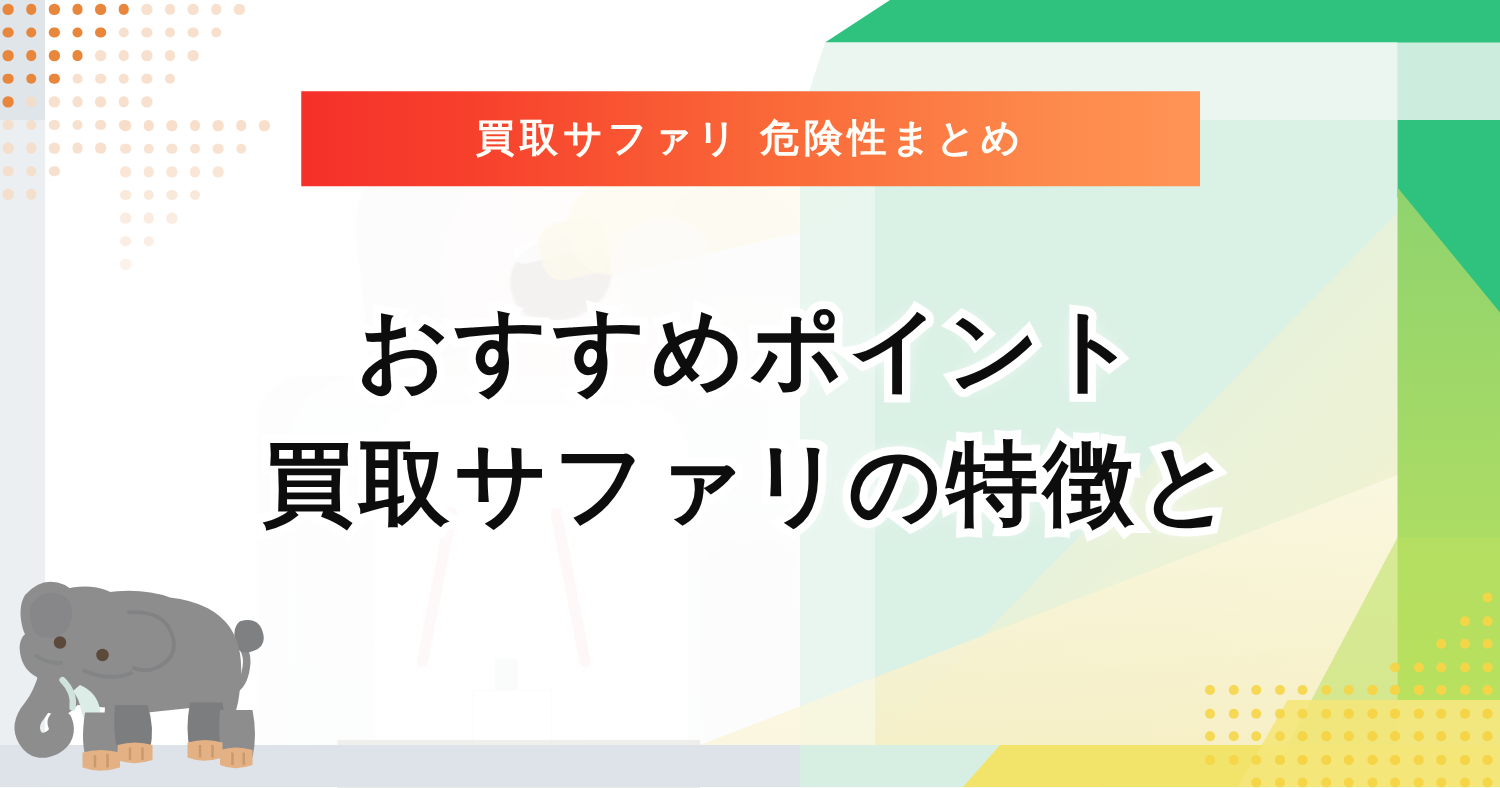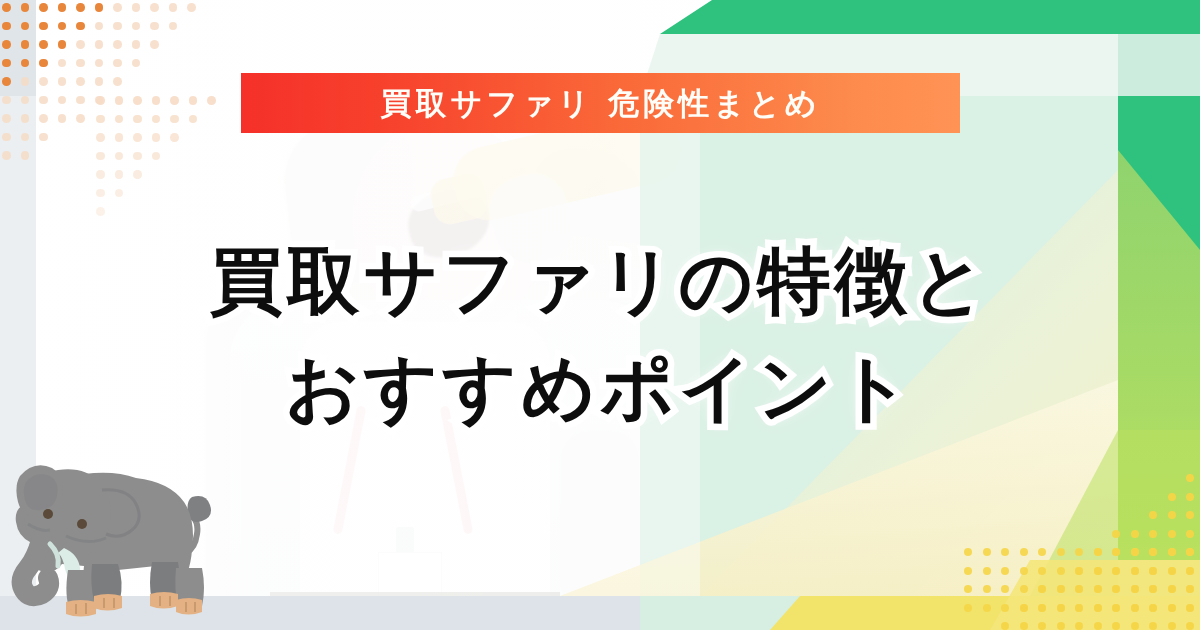--- a/index.html
+++ b/index.html
@@ -74,21 +74,21 @@
 
   
   .dots{position:absolute;}
   .dot{position:absolute;border-radius:50%;}
 
   
   .elephant{position:absolute;left:6px;top:452px;width:215px;height:175px;}
 
   
   .banner{
-    position:absolute;left:241px;top:73px;width:719px;height:60px;
+    position:absolute;left:241px;top:73px;width:719px;height:76px;
     background:linear-gradient(90deg,#f5302a 0%,#f73f2c 18%,#fa6838 52%,#fd8b4d 85%,#ff9355 100%);
     display:flex;align-items:center;justify-content:center;
   }
   .banner-text{
     color:#fffdf8;font-size:31px;font-weight:700;letter-spacing:4px;
     font-family:"DejaVu Sans","Liberation Sans",sans-serif;
     white-space:nowrap;line-height:1;
   }
 
   
@@ -422,17 +422,17 @@
 
     <circle cx="42" cy="62" r="5" fill="#5B4A3A"></circle>
     <circle cx="76" cy="72" r="5" fill="#5B4A3A"></circle>
   </svg>
 
   <div class="banner">
     <span class="banner-text">買取サファリ 危険性まとめ</span>
   </div>
 
   <div class="title">
+    <span class="tline">おすすめポイント</span>
     <span class="tline">買取サファリの特徴と</span>
-    <span class="tline">おすすめポイント</span>
   </div>
 
 </div>
 
 </body></html>

